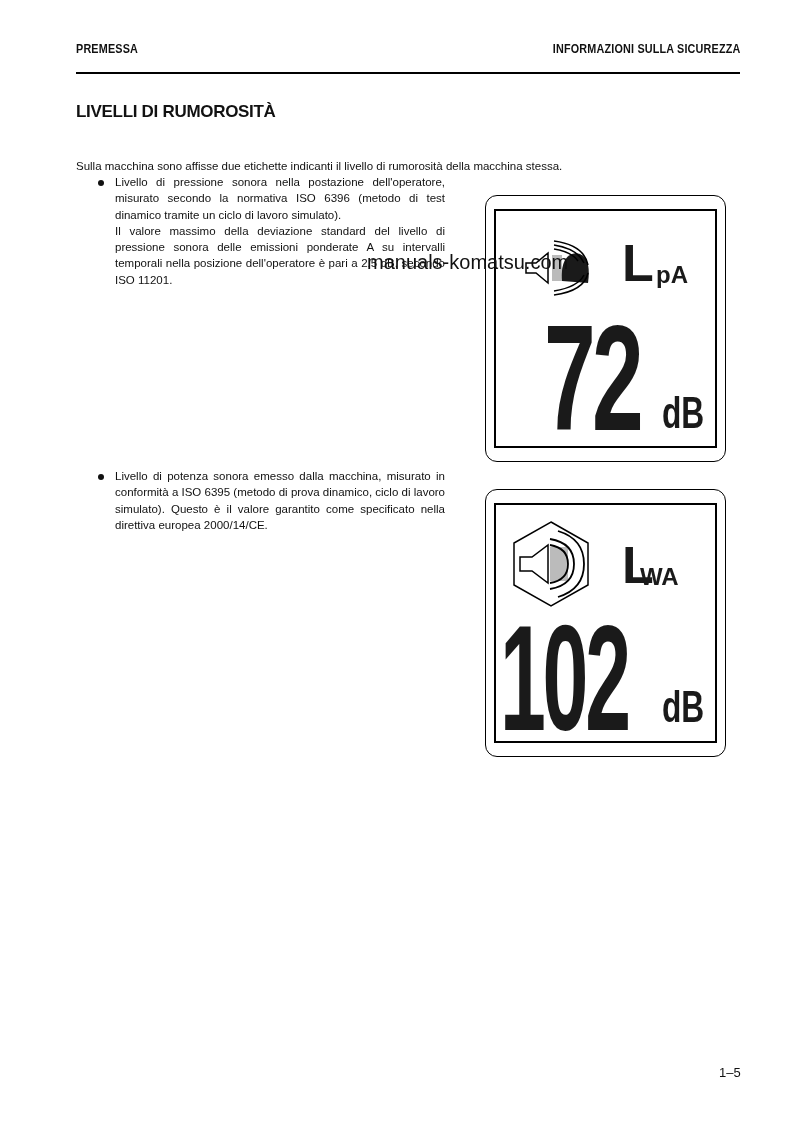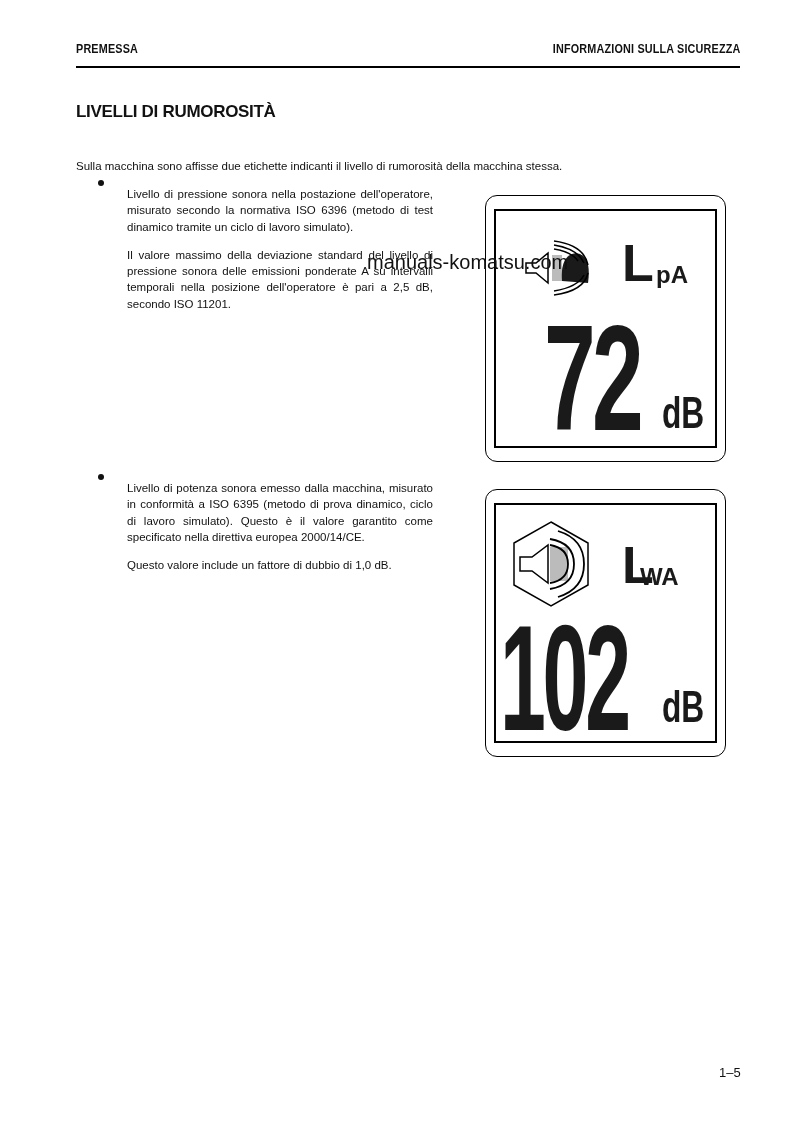--- a/index.html
+++ b/index.html
@@ -1,31 +1,31 @@
 <!DOCTYPE html>
 <html><head>
 <meta charset="utf-8">
 <style>
   html, body { margin: 0; padding: 0; background: #ffffff; }
   body { width: 794px; height: 1123px; position: relative; overflow: hidden;
          font-family: "Liberation Sans", sans-serif; color: #111; }
   .header { position: absolute; left: 76px; right: 54px; top: 38px; height: 18px;
             border-bottom: 2px solid #000; display: flex; justify-content: space-between;
-            align-items: flex-end; padding-bottom: 10px;
+            align-items: flex-end; padding-bottom: 16px;
             font-family: "Liberation Sans", sans-serif; font-weight: bold; font-size: 12px;
             letter-spacing: 0.2px; transform-origin: left; }
   .header span { transform: scaleX(0.9); display: inline-block; }
   .header .right { transform-origin: right; }
   .header .left { transform-origin: left; }
   .title { position: absolute; left: 76px; top: 102px; font-weight: bold; font-size: 17px;
            letter-spacing: -0.3px; }
   .intro { position: absolute; left: 76px; top: 144px; font-size: 11.5px; margin-top: 16px; }
   .bullet { position: absolute; left: 98px; width: 347px; font-size: 11.5px; line-height: 16.3px;
             text-align: justify; }
-  .bullet p { margin: 12px; }
+  .bullet p { margin: 0; }
   .bullet .dot { position: absolute; left: 0; top: 6px; width: 6px; height: 6px; border-radius: 50%; background: #111; }
   .bullet .txt { margin-left: 17px; }
   .b1 { top: 174px; }
   .b2 { top: 468px; }
   .label { position: absolute; border: 1.5px solid #000; border-radius: 12px; background: #fff; }
   .label .inner { position: absolute; left: 8px; top: 13px; right: 8px; bottom: 13px; border: 2px solid #000; }
   .lbl1 { left: 485px; top: 195px; width: 239px; height: 265px; }
   .lbl2 { left: 485px; top: 489px; width: 239px; height: 266px; }
   .sym { position: absolute; font-family: "Liberation Sans", sans-serif; font-weight: 900; color: #1a1a1a; }
   .big { position: absolute; font-family: "Liberation Sans", sans-serif; font-weight: bold; color: #1a1a1a;
@@ -52,21 +52,20 @@
   <div class="txt">
     <p>Livello di pressione sonora nella postazione dell'operatore, misurato secondo la normativa ISO 6396 (metodo di test dinamico tramite un ciclo di lavoro simulato).</p>
     <p>Il valore massimo della deviazione standard del livello di pressione sonora delle emissioni ponderate A su intervalli temporali nella posizione dell'operatore è pari a 2,5 dB, secondo ISO 11201.</p>
   </div>
 </div>
 
 <div class="bullet b2">
   <span class="dot"></span>
   <div class="txt">
     <p>Livello di potenza sonora emesso dalla macchina, misurato in conformità a ISO 6395 (metodo di prova dinamico, ciclo di lavoro simulato). Questo è il valore garantito come specificato nella direttiva europea 2000/14/CE.</p>
-    <p>Questo valore include un fattore di dubbio di 1,0 dB.</p>
   </div>
 </div>
 
 <div class="label lbl1">
   <div class="inner">
     <svg width="90" height="70" style="left:22px;top:22px;" viewBox="0 0 90 70">
       <path d="M8 30 h10 l12 -10 v30 l-12 -10 h-10 z" fill="#fff" stroke="#000" stroke-width="1.5"></path>
       <rect x="34" y="22" width="10" height="26" fill="#bbb"></rect>
       <path d="M44 48 q-2 -26 14 -28 q16 2 12 30 z" fill="#1a1a1a"></path>
       <path d="M36 8 q30 4 34 24" fill="none" stroke="#000" stroke-width="1.5"></path>

